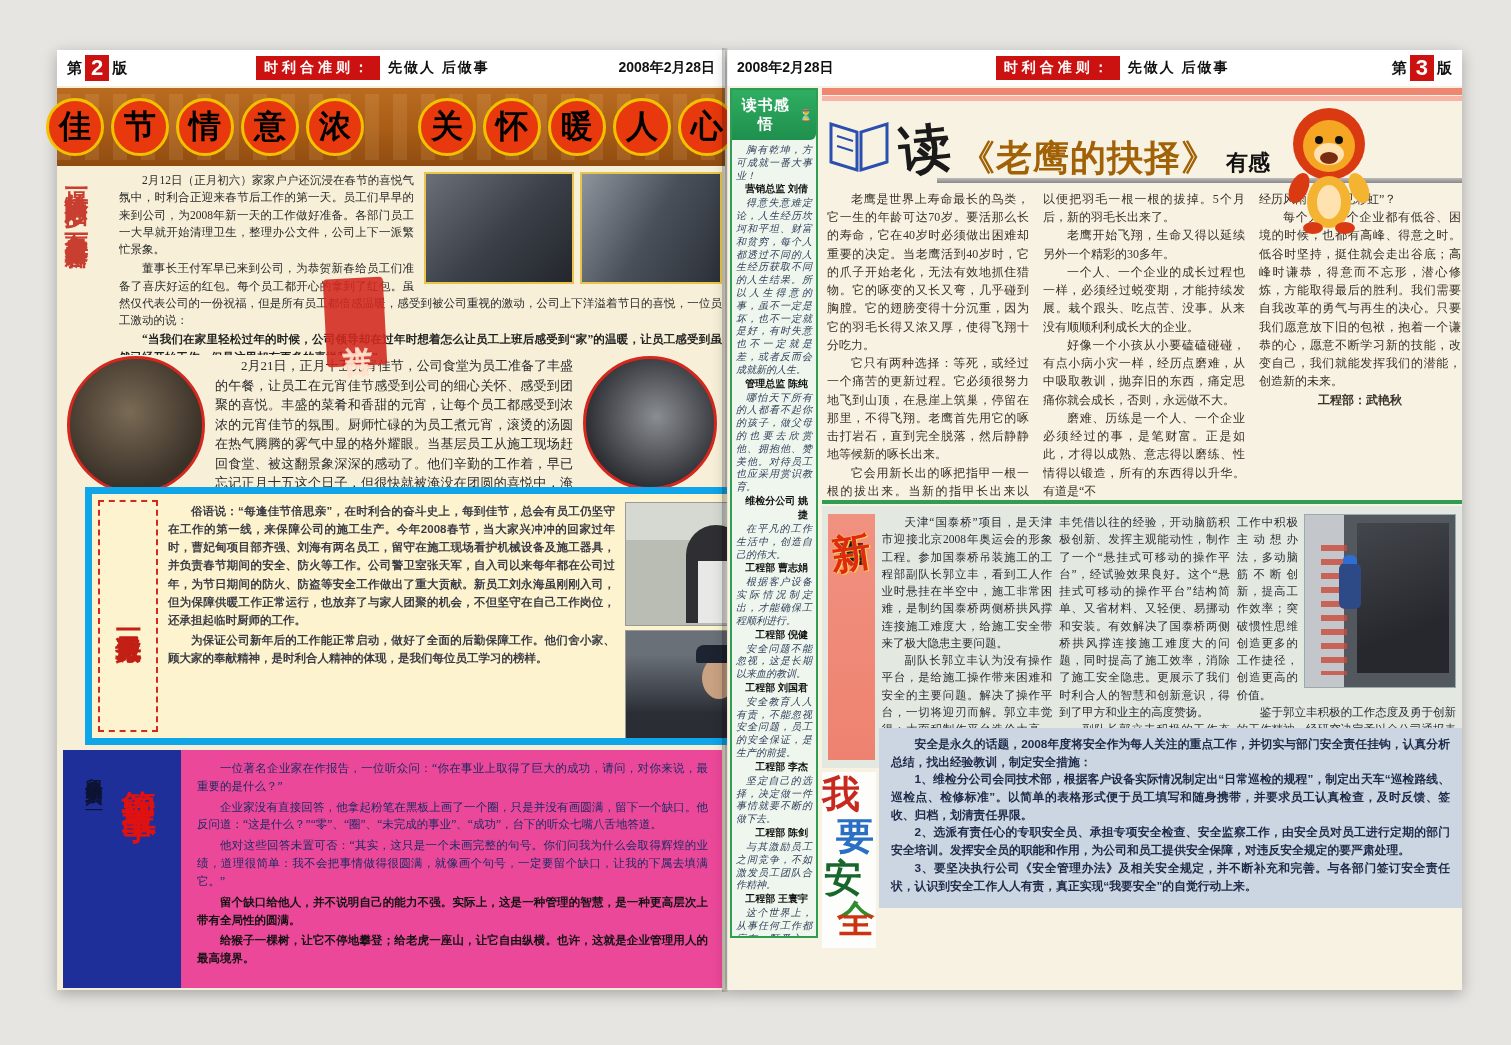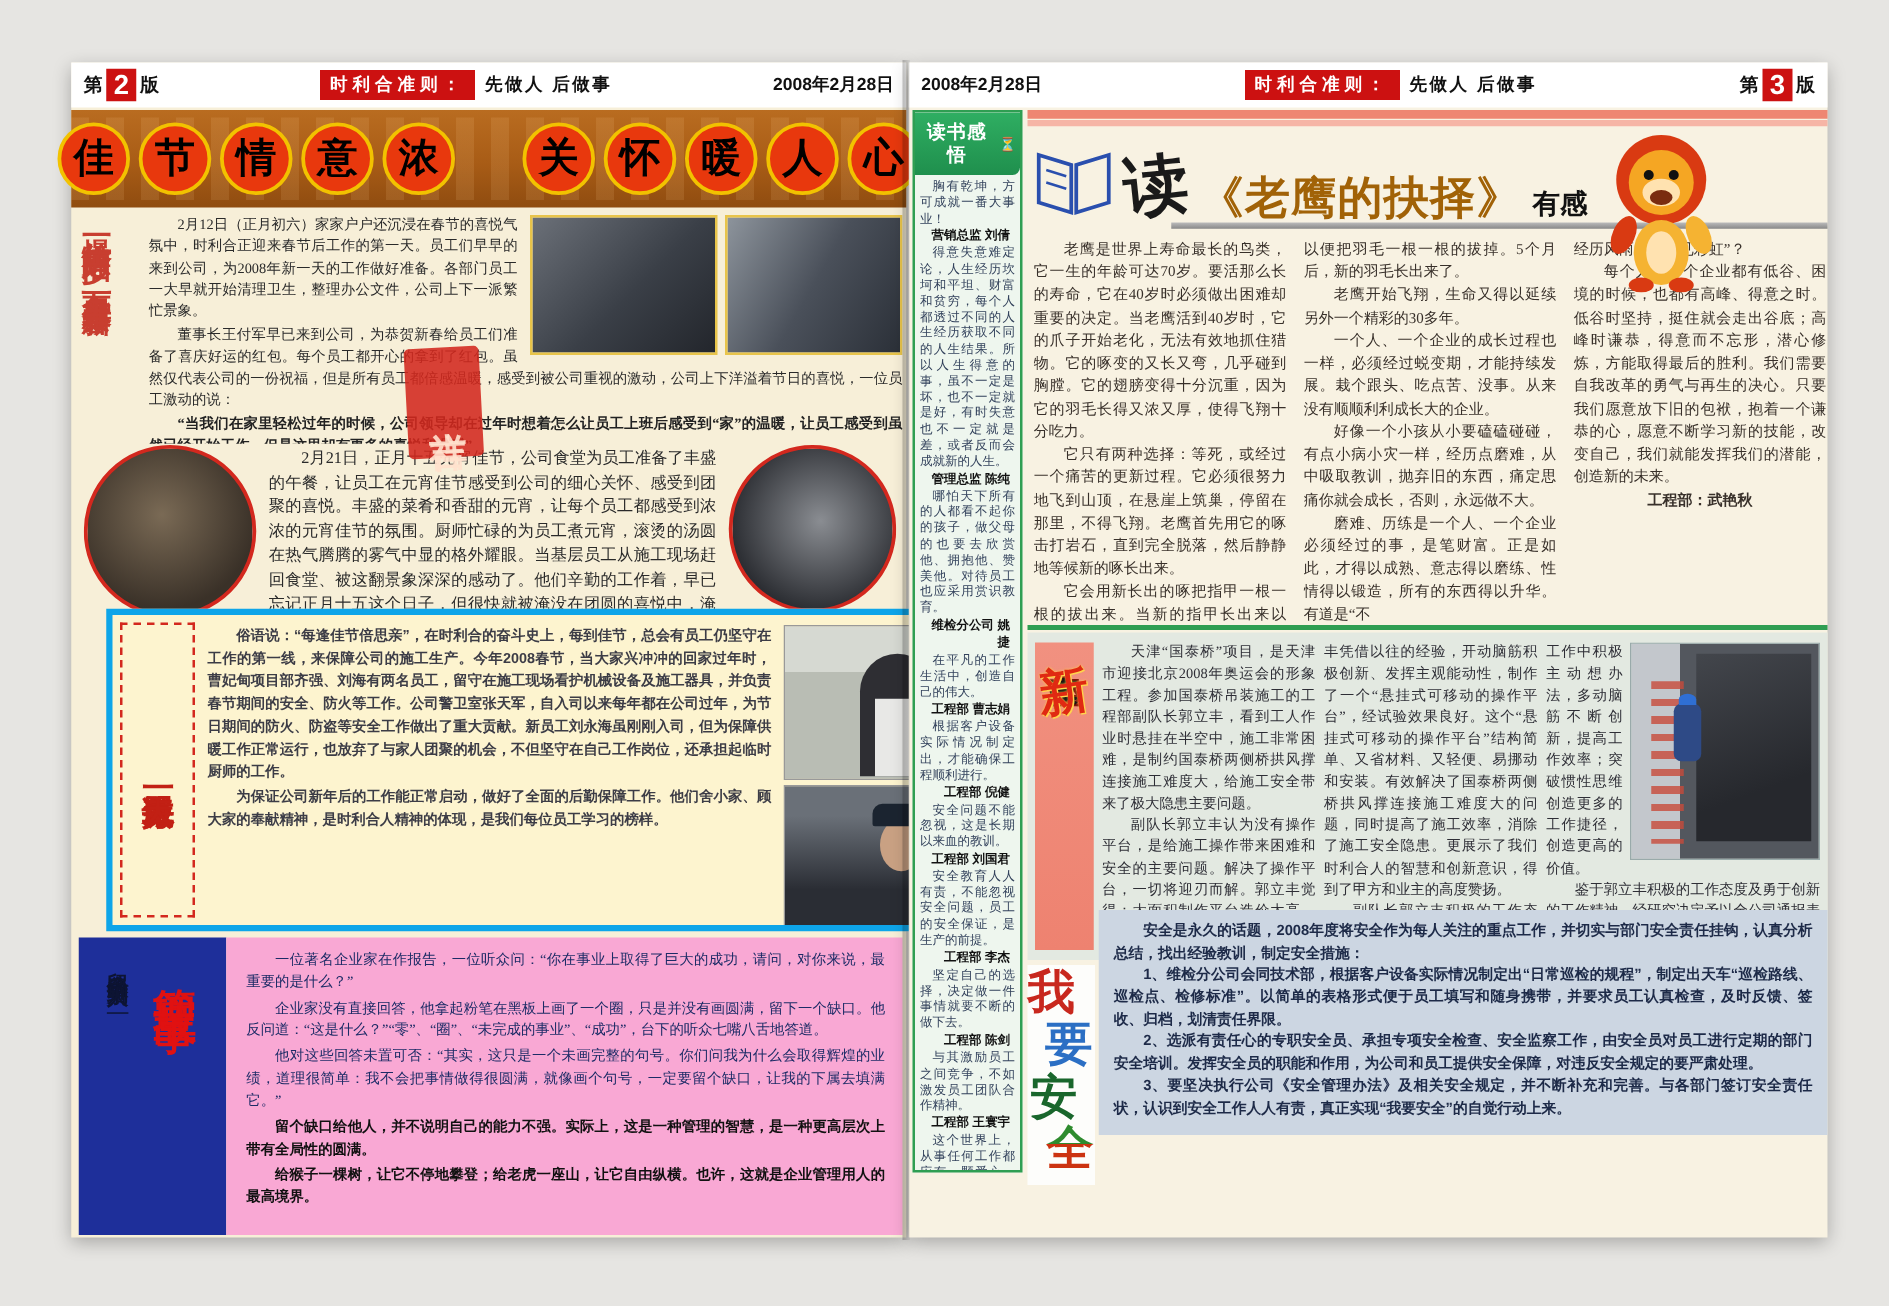--- a/index.html
+++ b/index.html
@@ -38,47 +38,47 @@
   p.indent{text-indent:2em;margin:0 0 2px 0;}
   p.quoted{text-indent:2em;margin:2px 0 0 0;font-weight:bold;color:#222;}
 
   .seal{position:absolute;left:268px;top:228px;width:60px;height:88px;background:rgba(211,40,30,.88);transform:rotate(-3deg);display:flex;align-items:center;justify-content:center;z-index:2;border-radius:4px;}
   .seal span{writing-mode:vertical-rl;text-orientation:upright;color:rgba(255,225,205,.9);font-size:30px;font-family:"Liberation Serif",serif;font-weight:bold;}
 
   .article2{position:absolute;left:10px;top:306px;width:650px;height:142px;overflow:hidden;font-family:"Liberation Serif",serif;font-size:13px;line-height:1.5;color:#2a2a2a;text-align:justify;}
   .circle-photo{border-radius:50%;border:3px solid #d3281e;float:left;margin-right:10px;background:radial-gradient(circle at 45% 40%,#7a6a55,#3a3128 70%);width:132px;height:132px;}
   .circle-photo.right{float:right;margin:0 0 0 10px;background:radial-gradient(circle at 55% 45%,#8a8d92,#2c2e33 72%);width:128px;height:128px;}
 
-  .service-box{position:absolute;left:28px;top:437px;width:741px;height:258px;background:#fdf4cf;border:5px solid #0ea5e9;box-sizing:border-box;display:flex;}
+  .service-box{position:absolute;left:28px;top:437px;width:741px;height:258px;background:#fdf4cf;border:7px solid #0ea5e9;box-sizing:border-box;display:flex;}
   .service-strip{width:56px;margin:6px;border:2px dashed #d3281e;display:flex;align-items:center;justify-content:center;}
   .service-strip span{writing-mode:vertical-rl;text-orientation:upright;font-family:"Liberation Serif",serif;font-size:26px;font-weight:bold;color:#c22014;line-height:1;}
   .service-text{flex:1;padding:8px 8px 6px 4px;font-size:11.5px;line-height:1.58;color:#3c3c46;font-weight:bold;text-align:justify;overflow:hidden;}
   .service-photos{float:right;width:186px;margin:0 0 4px 10px;}
   .photo-cook{width:186px;height:122px;background:linear-gradient(180deg,#d6d9d2 0 30%,#b9bdb4 30% 100%);border:1px solid #999;margin-bottom:4px;}
   .photo-cook i.fig{left:60px;top:22px;width:60px;height:98px;background:#2e2e33;border-radius:30px 30px 0 0;}
   .photo-cook i.apron{left:72px;top:58px;width:36px;height:62px;background:#e8e8e6;}
   .photo-guard{width:186px;height:118px;background:linear-gradient(180deg,#6a7078 0 20%,#2a2d34 70%);border:1px solid #999;}
   .photo-guard i.face{left:76px;top:26px;width:34px;height:42px;background:#c9a183;border-radius:50%;}
   .photo-guard i.cap{left:70px;top:14px;width:46px;height:18px;background:#1b2430;border-radius:8px 8px 2px 2px;}
 
   .story-box{position:absolute;left:6px;top:700px;width:659px;height:238px;display:flex;}
   .story-side{width:118px;background:#1e2f9a;display:flex;justify-content:center;gap:10px;padding-top:14px;box-sizing:border-box;}
   .story-title{writing-mode:vertical-rl;text-orientation:upright;color:#e01111;font-size:34px;font-weight:bold;font-family:"Liberation Serif",serif;letter-spacing:6px;}
   .story-side-label{writing-mode:vertical-rl;text-orientation:upright;color:#0d1433;font-size:17px;font-weight:bold;font-family:"Liberation Serif",serif;letter-spacing:2px;}
-  .story-body{flex:1;background:#f9a8d4;padding:10px 14px 6px 16px;box-sizing:border-box;overflow:hidden;}
+  .story-body{flex:1;background:#ec4899;padding:10px 14px 6px 16px;box-sizing:border-box;overflow:hidden;}
   .story-body p{margin:0 0 3px 0;text-indent:2em;font-size:11.5px;line-height:1.55;text-align:justify;}
   .story-body p.kai{font-family:"Liberation Serif",serif;color:#1c2b66;}
   .story-body p.strong{font-family:"Liberation Sans",sans-serif;color:#111;font-weight:bold;}
 
   
   .strip{position:absolute;left:3px;top:38px;width:88px;height:850px;background:#eef6ee;border:2px solid #2f9e52;box-sizing:border-box;overflow:hidden;}
   .strip-header{background:linear-gradient(180deg,#2fae62,#1f8f4d);color:#fff;font-weight:bold;font-size:15px;padding:6px 2px;text-align:center;letter-spacing:1px;border-radius:0 0 6px 0;display:flex;align-items:center;justify-content:center;gap:2px;}
   .strip-header .ic{font-size:11px;}
   .strip-items{padding:4px 4px;}
-  .strip-items .q{font-size:10px;line-height:1.28;color:#33425c;text-align:justify;text-indent:1em;margin:0;}
+  .strip-items .q{font-size:10px;line-height:1.28;color:#33425c;text-align:justify;text-indent:1em;margin:0;font-style:italic;}
   .strip-items .a{font-size:10px;line-height:1.4;color:#111;font-weight:bold;text-align:right;padding-right:4px;margin:0 0 1px 0;}
 
   .rp-strip1{position:absolute;left:95px;top:38px;width:640px;height:7px;background:#ee8672;}
   .rp-strip2{position:absolute;left:95px;top:46px;width:640px;height:5px;background:#f6b5a6;}
   .eagle-title{position:absolute;left:100px;top:54px;width:630px;height:72px;display:flex;align-items:flex-end;gap:8px;}
   .du-char{font-family:"Liberation Serif",serif;font-size:52px;font-weight:bold;color:#1a1a1a;line-height:1;transform:rotate(-6deg);}
   .book-title{font-family:"Liberation Serif",serif;font-size:36px;font-weight:bold;color:#a16207;line-height:1;letter-spacing:1px;}
   .title-suffix{font-size:22px;font-weight:bold;color:#111;line-height:1.2;}
   .title-rule{position:absolute;left:210px;top:128px;width:525px;height:5px;background:linear-gradient(180deg,#bbb,#888);}
   .book-icon{width:64px;height:58px;}

